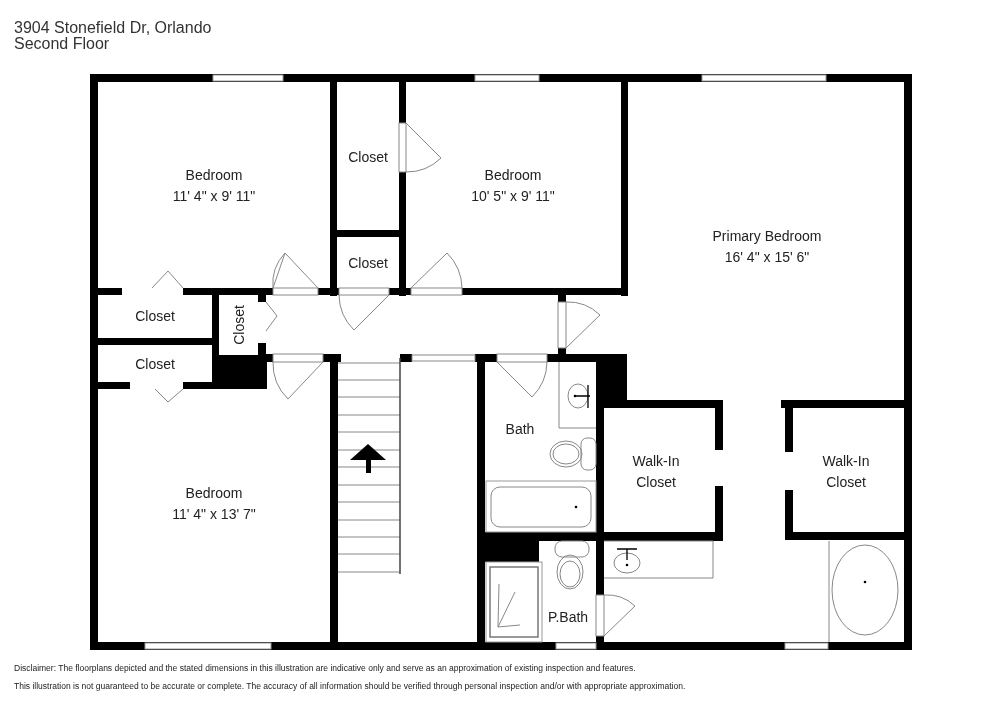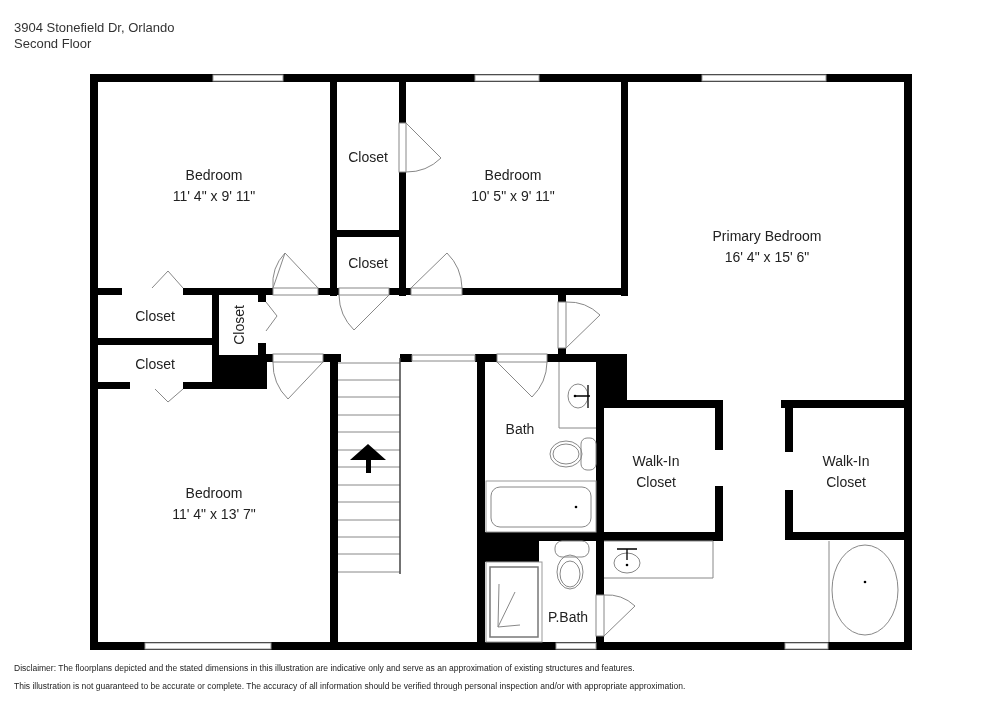--- a/index.html
+++ b/index.html
@@ -1,17 +1,17 @@
 <!DOCTYPE html>
 <html><head>
 <meta charset="utf-8">
 <style>
   html, body { margin: 0; padding: 0; background: #ffffff; }
   body { width: 1000px; height: 707px; position: relative; overflow: hidden; font-family: "Liberation Sans", sans-serif; }
-  .hdr { position: absolute; left: 14px; font-size: 13px; color: #333333; line-height: 14px; }
+  .hdr { position: absolute; left: 14px; font-size: 16px; color: #333333; line-height: 14px; }
   .hdr.l1 { top: 21px; }
   .hdr.l2 { top: 37px; }
   .disc { position: absolute; left: 14px; font-size: 8.5px; color: #222222; line-height: 11px; white-space: nowrap; }
   .disc.d1 { top: 663px; }
   .disc.d2 { top: 681px; }
   svg { position: absolute; left: 0; top: 0; }
   .room-name, .room-dim { font-family: "Liberation Sans", sans-serif; fill: #222222; font-size: 14px; text-anchor: middle; }
 </style>
 </head>
 <body>
@@ -193,14 +193,14 @@
     <text class="room-name" x="656" y="466">Walk-In</text>
     <text class="room-dim" x="656" y="487">Closet</text>
 
     <text class="room-name" x="846" y="466">Walk-In</text>
     <text class="room-dim" x="846" y="487">Closet</text>
 
     <text class="room-name" x="568" y="622">P.Bath</text>
   </g>
 </svg>
 
-<div class="disc d1">Disclaimer: The floorplans depicted and the stated dimensions in this illustration are indicative only and serve as an approximation of existing structures and features.</div>
+<div class="disc d1">Disclaimer: The floorplans depicted and the stated dimensions in this illustration are indicative only and serve as an approximation of existing inspection and features.</div>
 <div class="disc d2">This illustration is not guaranteed to be accurate or complete. The accuracy of all information should be verified through personal inspection and/or with appropriate approximation.</div>
 
 </body></html>

